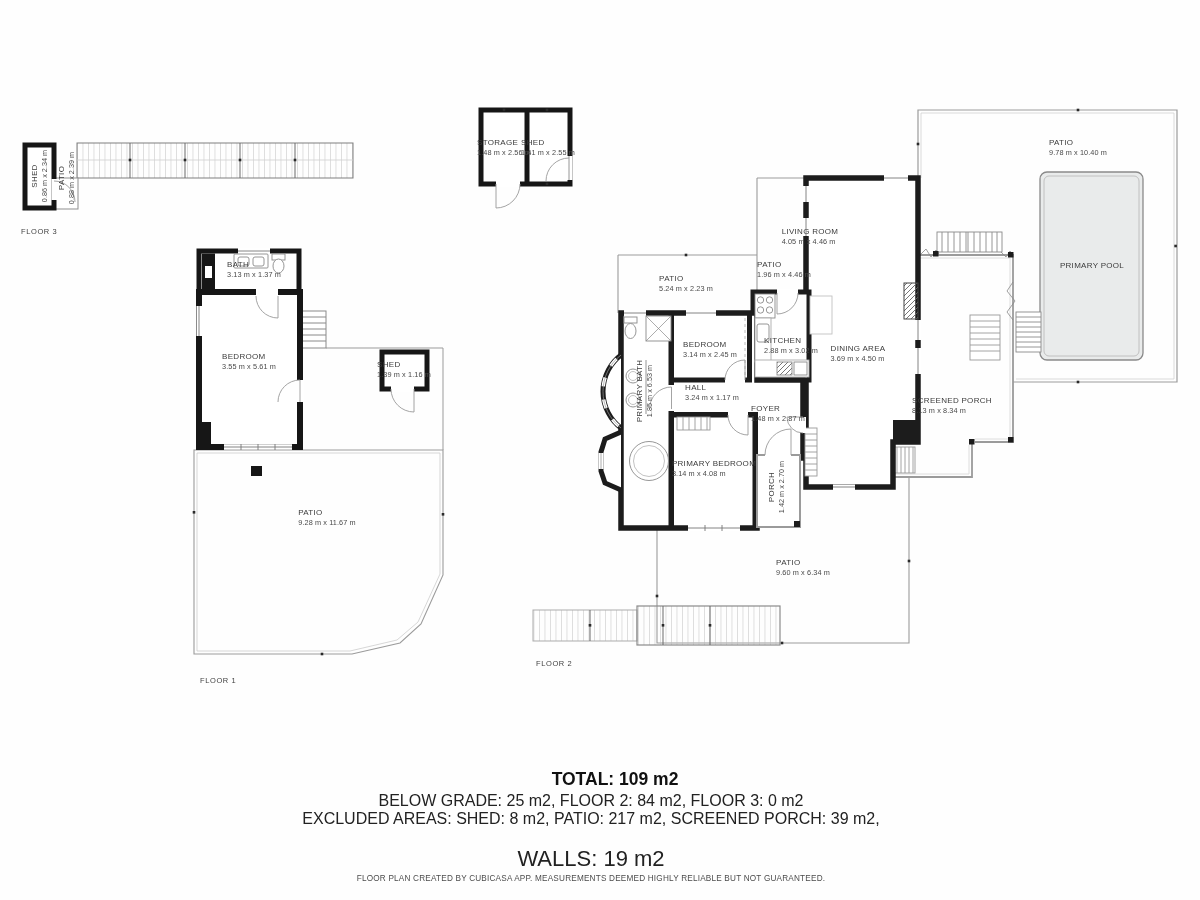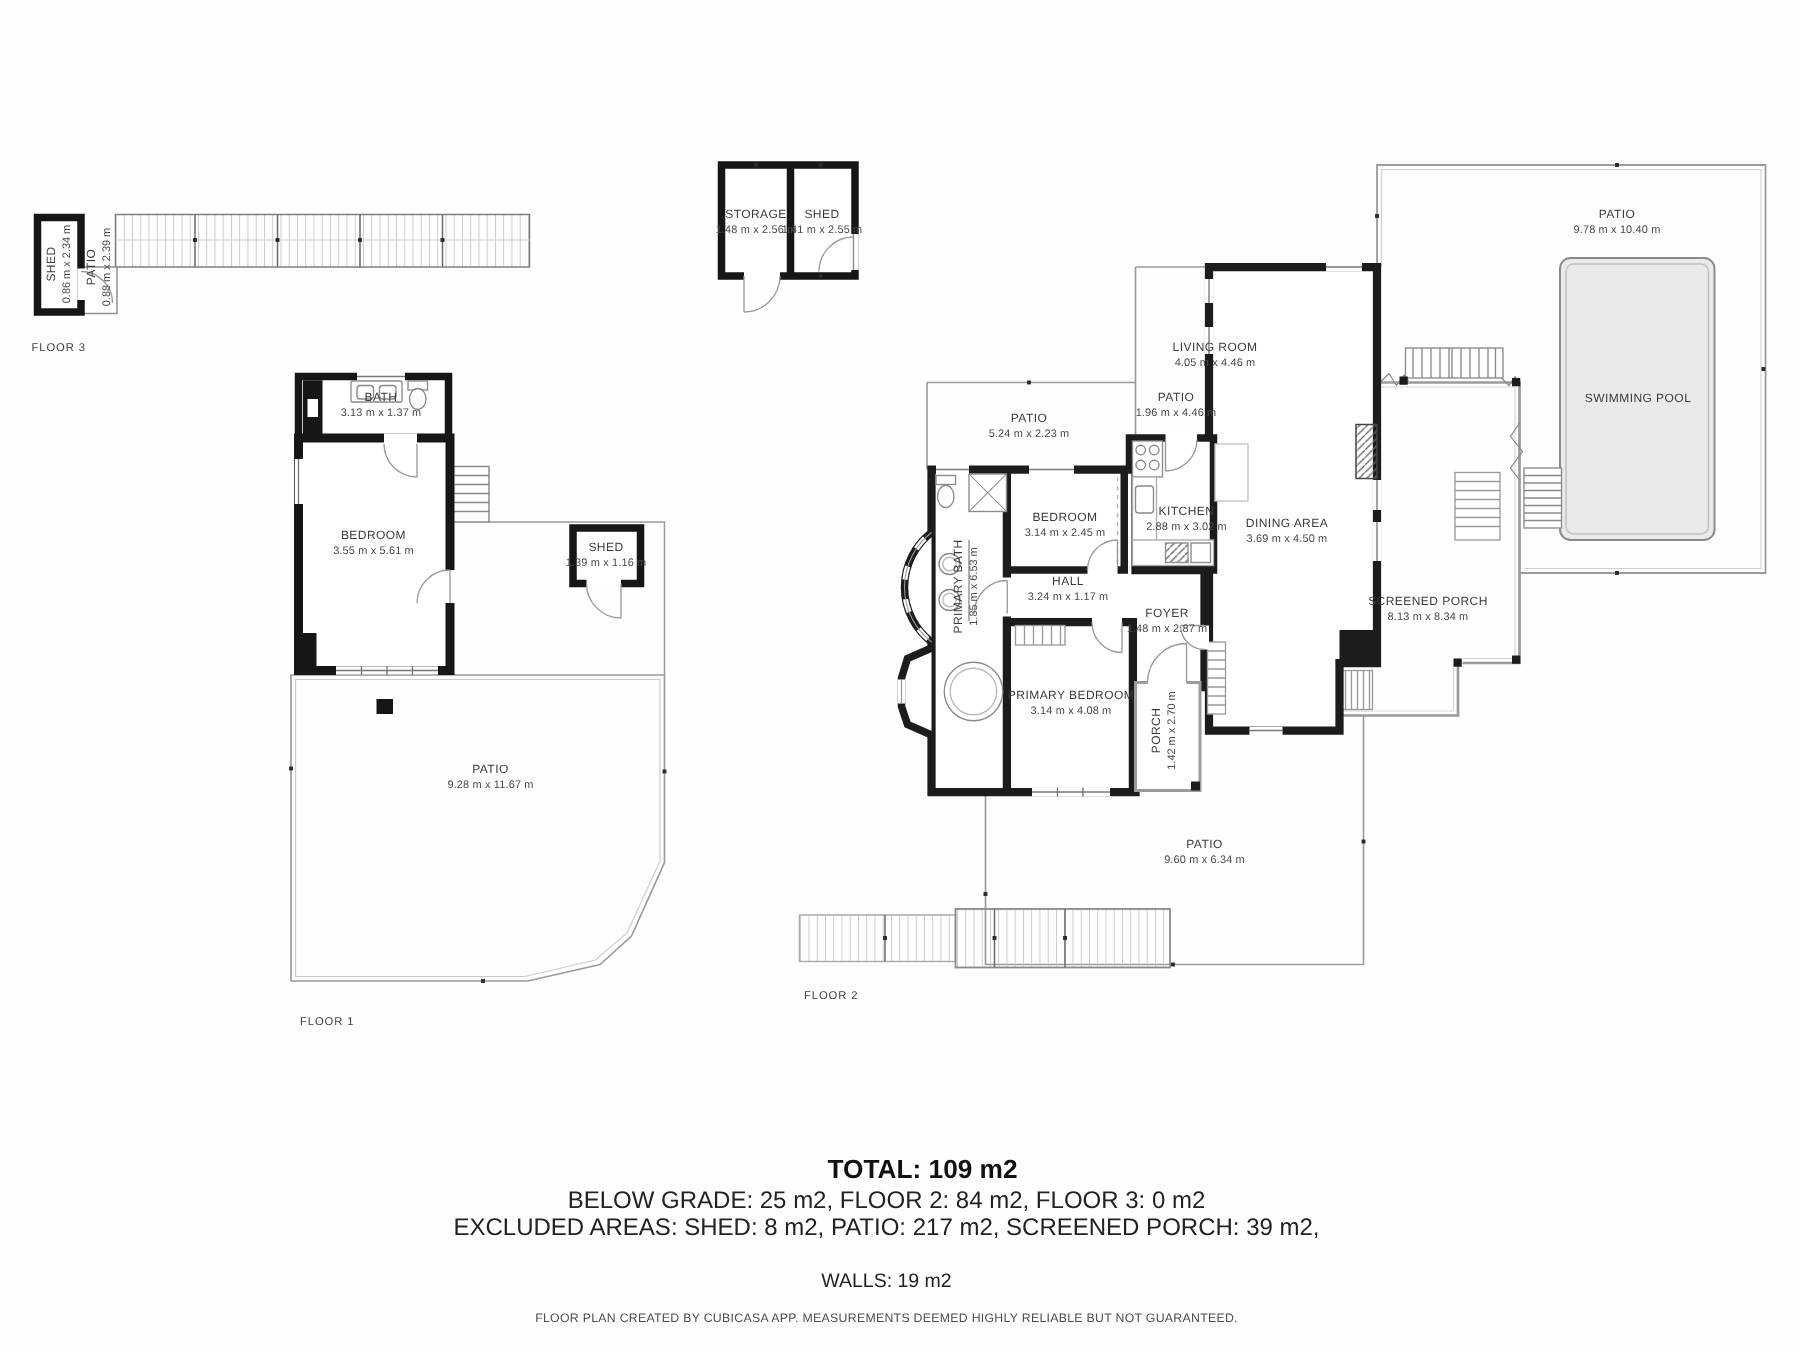--- a/index.html
+++ b/index.html
@@ -1,33 +1,33 @@
 <!DOCTYPE html>
 <html><head>
 <meta charset="utf-8">
 <style>
   html,body{margin:0;padding:0;background:#fff;}
   #stage{position:relative;width:1200px;height:900px;background:#fefefe;overflow:hidden;
          font-family:"Liberation Sans", sans-serif;}
   #plan-svg{position:absolute;left:0;top:0;}
-  .rlabel{position:absolute;transform:translateX(-50%);text-align:center;white-space:nowrap;
+  .rlabel{position:absolute;transform:translateX(-50%);white-space:nowrap;
           color:#3b3b3b;line-height:9.5px;z-index:5;}
   .rlabel .rname{font-size:8px;letter-spacing:.3px;}
   .rlabel .rdims{font-size:7.3px;color:#4a4a4a;letter-spacing:.1px;}
   .vlabel{position:absolute;transform:translate(-50%,-50%) rotate(-90deg);text-align:center;
           white-space:nowrap;color:#3b3b3b;line-height:9.5px;z-index:5;}
   .vlabel .rname{font-size:8px;letter-spacing:.3px;}
   .vlabel .rdims{font-size:7.3px;color:#4a4a4a;}
   .floorcap{position:absolute;font-size:7.5px;color:#3f3f3f;letter-spacing:.6px;z-index:5;}
   .summary{position:absolute;left:0;width:1182px;text-align:center;color:#222;z-index:5;}
   .sum-total{top:769px;font-size:17.5px;font-weight:bold;color:#111;padding-left:24px;}
   .sum-line1{top:792px;font-size:16px;}
   .sum-line2{top:810px;font-size:16px;}
   .sum-line3{top:828px;font-size:16px;}
-  .sum-line4{top:846px;font-size:13px;}
+  .sum-line4{top:846px;font-size:22px;}
   .sum-footer{top:874px;font-size:8.2px;color:#4c4c4c;letter-spacing:.2px;}
 </style>
 </head>
 <body>
 
 <div id="stage">
 
 <svg id="plan-svg" width="1200" height="900" viewBox="0 0 1200 900">
   <defs>
     <pattern id="pv" width="5.5" height="8" patternUnits="userSpaceOnUse">
@@ -360,21 +360,21 @@
 </div>
 <div class="rlabel" style="left:952px;top:396px">
   <div class="rname">SCREENED PORCH</div>
   <div class="rdims">8.13 m x 8.34 m</div>
 </div>
 <div class="rlabel" style="left:1078px;top:138px">
   <div class="rname">PATIO</div>
   <div class="rdims">9.78 m x 10.40 m</div>
 </div>
 <div class="rlabel" style="left:1092px;top:261px">
-  <div class="rname">SWIMMING POOL</div>
+  <div class="rname">PRIMARY POOL</div>
 </div>
 <div class="rlabel" style="left:803px;top:558px">
   <div class="rname">PATIO</div>
   <div class="rdims">9.60 m x 6.34 m</div>
 </div>
 
 <div class="floorcap" style="left:21px;top:227px">FLOOR 3</div>
 <div class="floorcap" style="left:200px;top:676px">FLOOR 1</div>
 <div class="floorcap" style="left:536px;top:659px">FLOOR 2</div>
 

